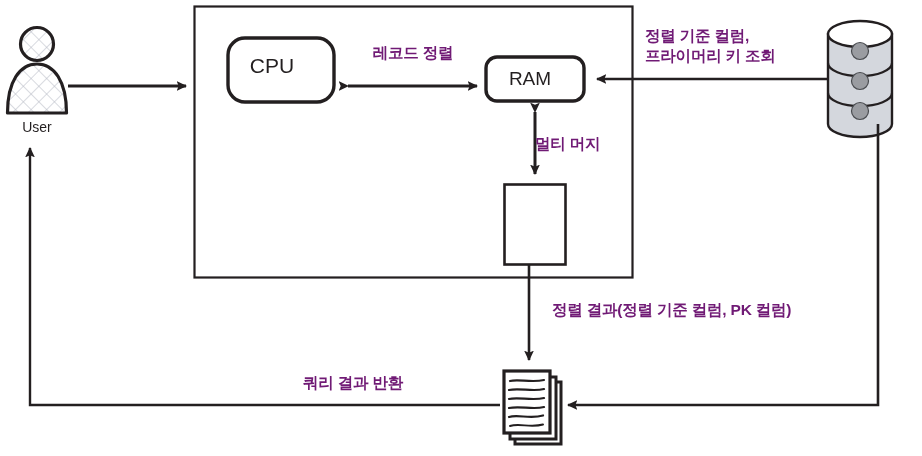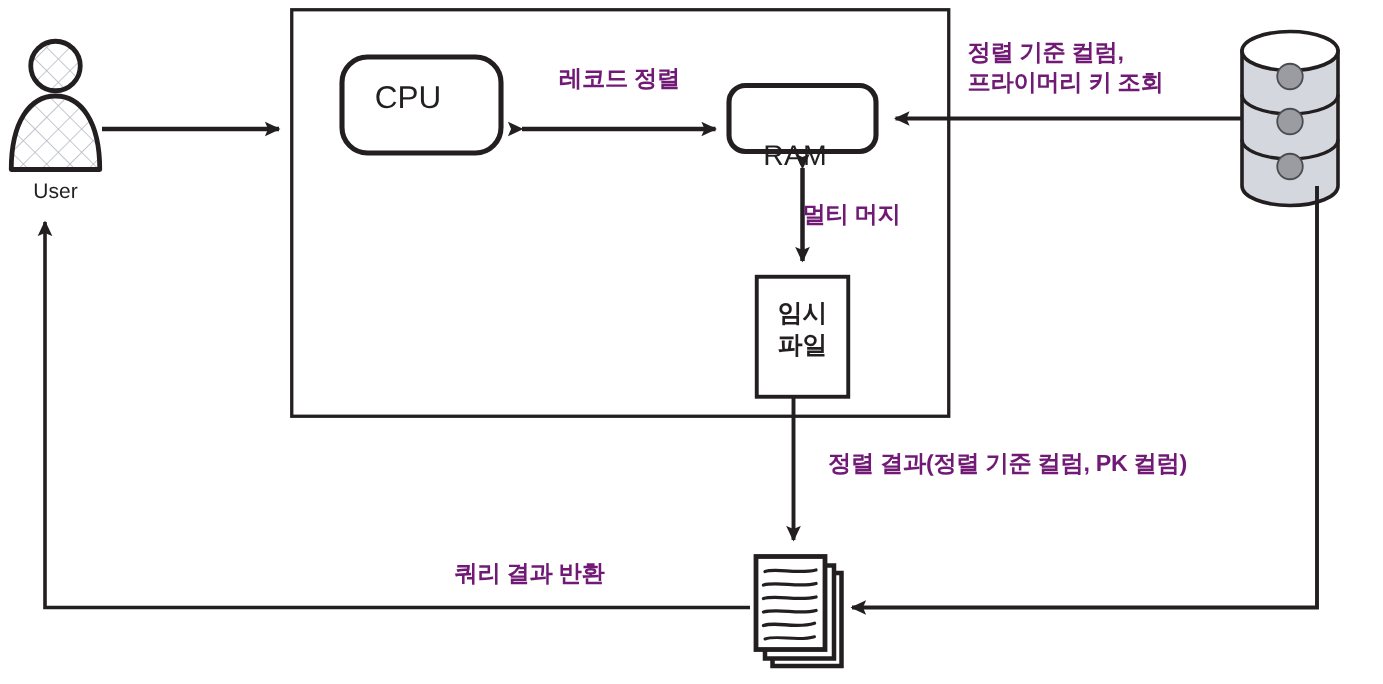--- a/index.html
+++ b/index.html
@@ -109,26 +109,22 @@
 
     <line x1="529" y1="265" x2="529" y2="360" stroke="#231f20" stroke-width="2.6" marker-end="url(#arrHead)"></line>
 
     <path d="M878,124 L878,405 L568,405" fill="none" stroke="#231f20" stroke-width="2.6" marker-end="url(#arrHead)"></path>
 
     <path d="M500,405 L30,405 L30,148" fill="none" stroke="#231f20" stroke-width="2.4" marker-end="url(#arrHead)"></path>
   </svg>
 
   <div class="node-text" id="cpu-label" style="left:228px; top:54px; width:88px;">CPU</div>
 
-  <div class="node-text" id="ram-label" style="left:486px; top:68px; width:88px;margin-top:26px;">RAM</div>
+  <div class="node-text" id="ram-label" style="left:486px; top:68px; width:88px;">RAM</div>
 
-  <div class="node-text" id="tempfile-label" style="left:504px; top:199px; width:62px;">
-    <span>임시</span><br>
-    <span>파일</span>
-  </div>
 
   <div class="node-text" id="user-caption" style="left:0px; top:119px; width:74px;">User</div>
 
 
   <div class="lbl lbl-ko lbl-center" style="left:350px; top:43px; width:126px;">레코드 정렬</div>
 
   <div class="lbl lbl-ko" style="left:645px; top:26px;">
     <span>정렬 기준 컬럼,</span><br>
     <span>프라이머리 키 조회</span>
   </div>

